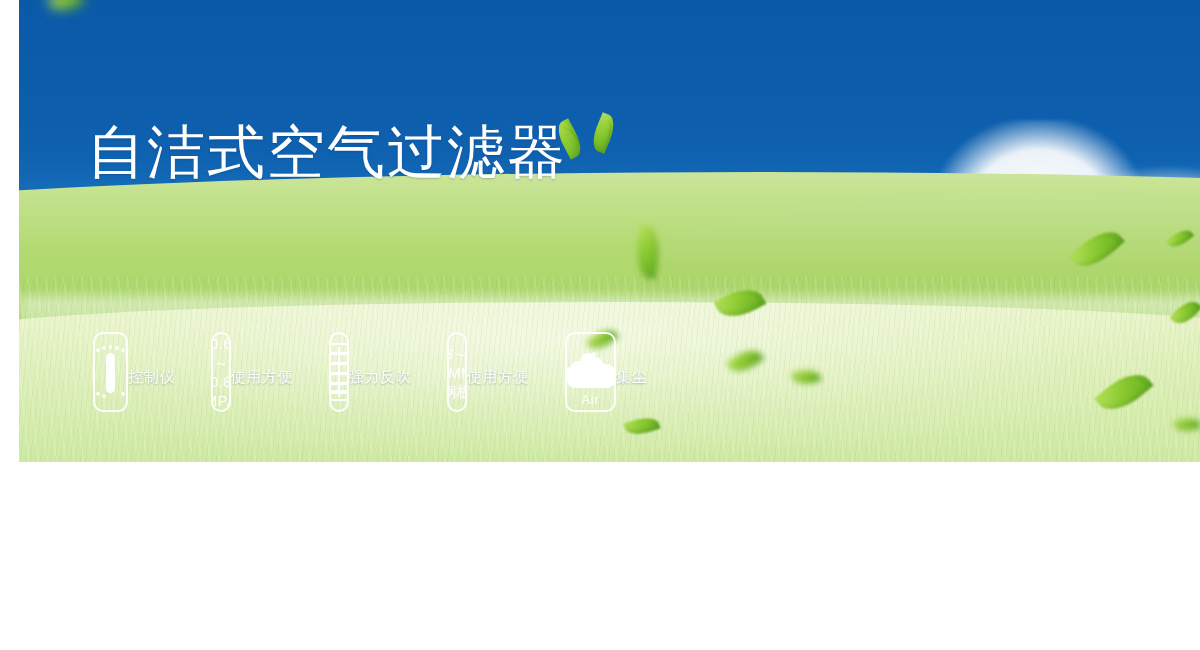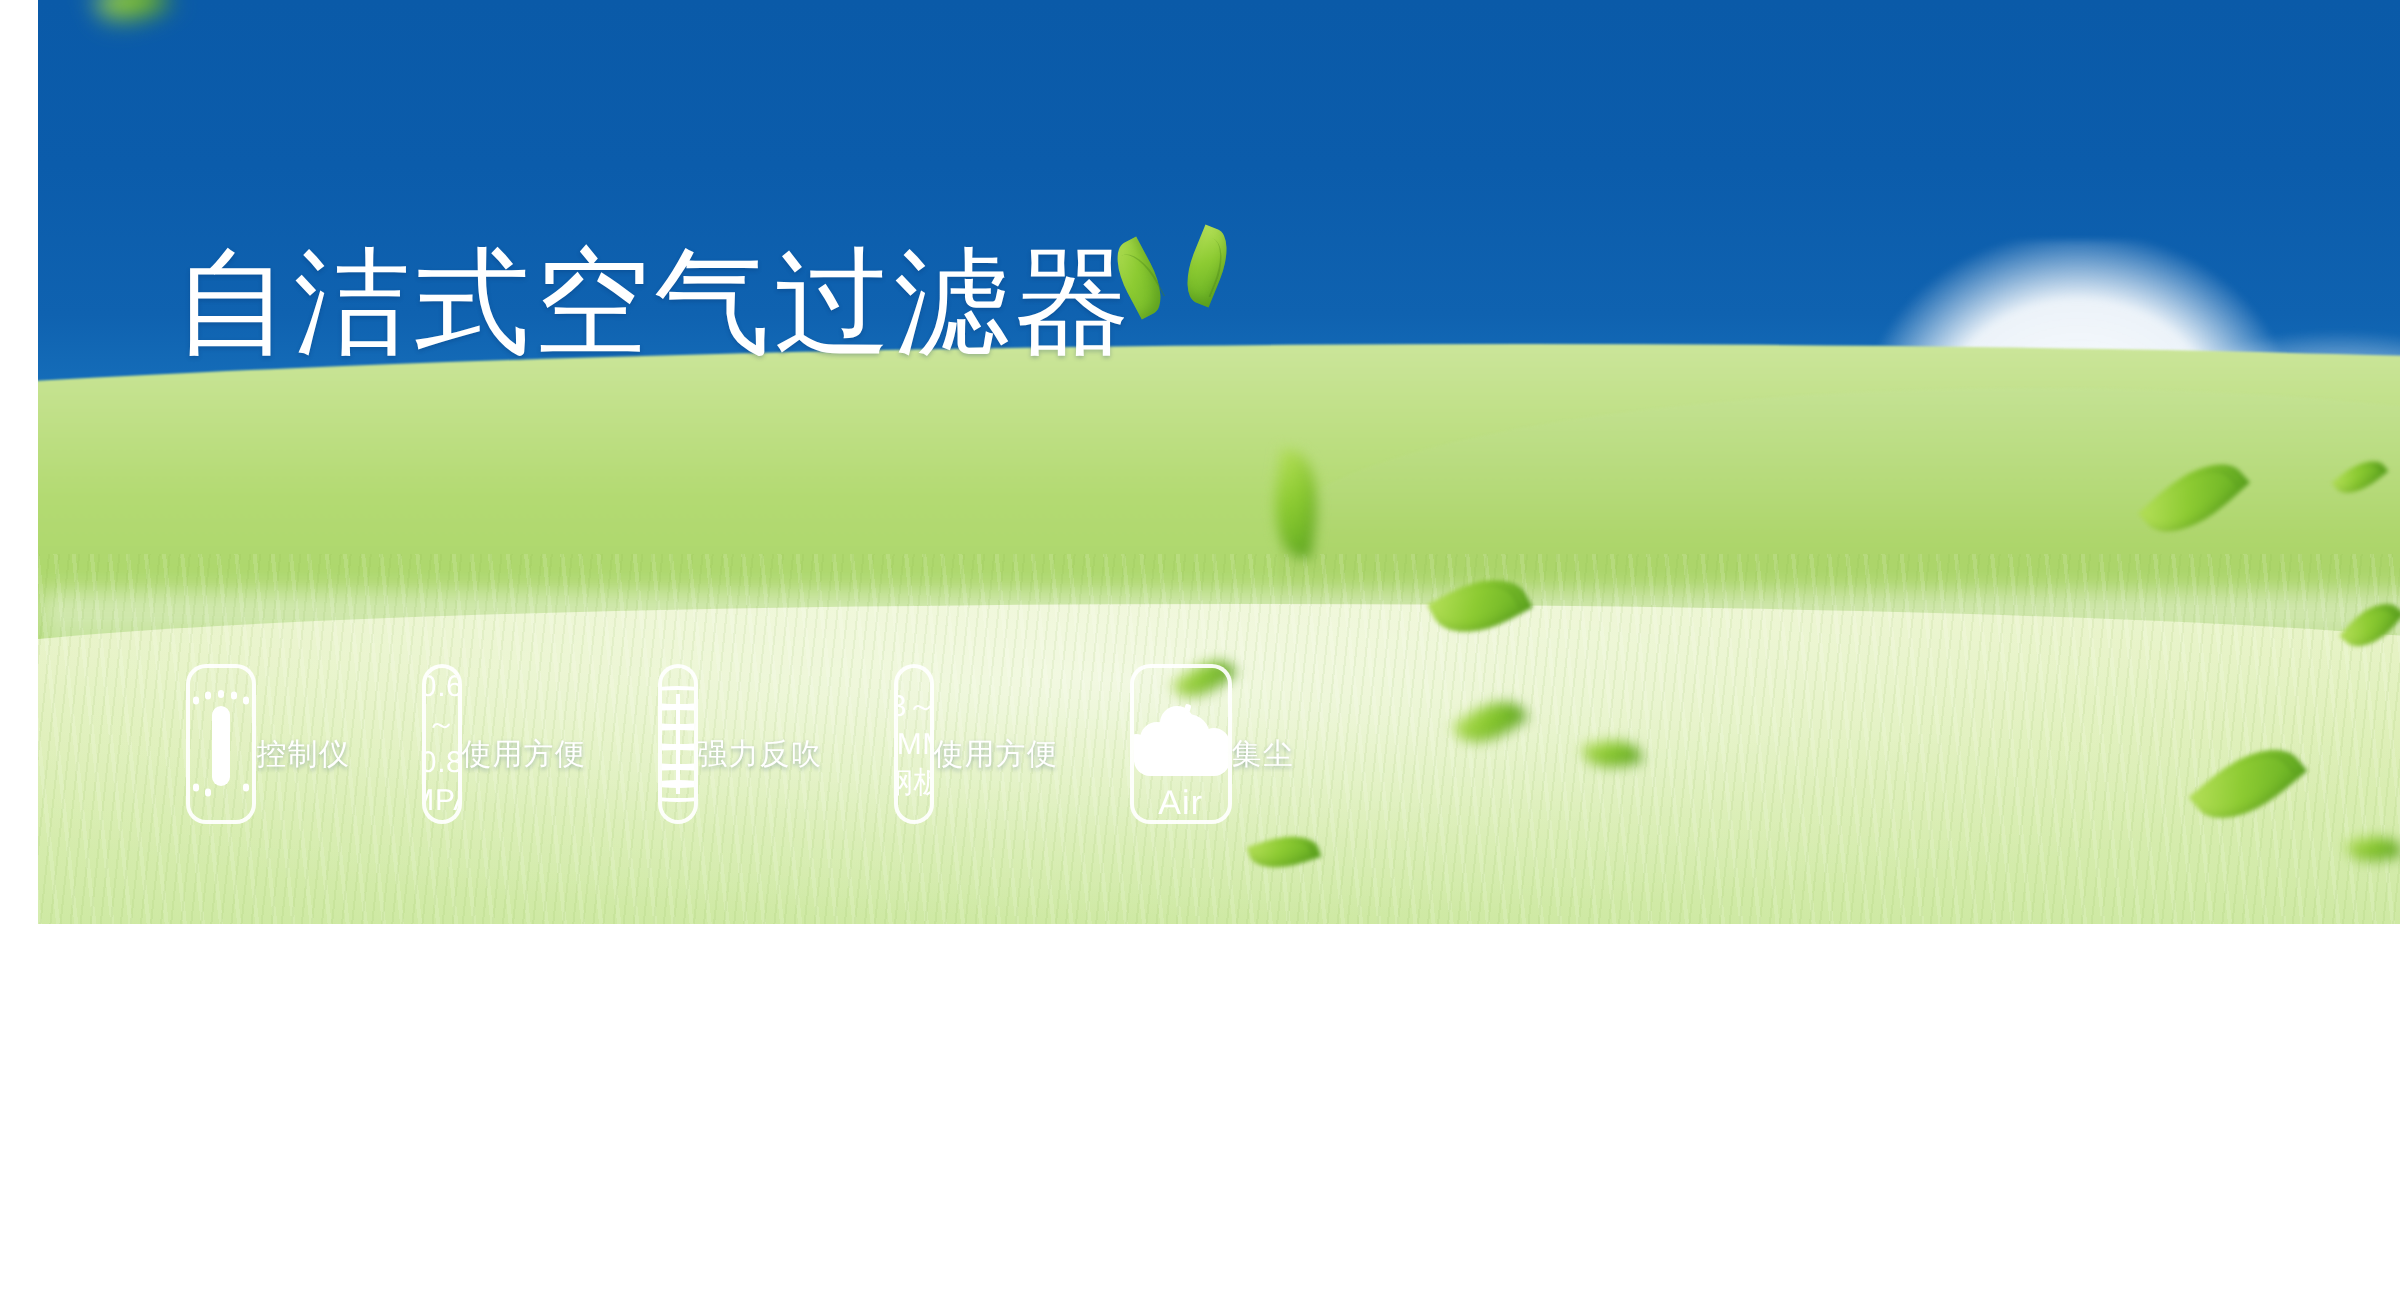--- a/index.html
+++ b/index.html
@@ -424,21 +424,21 @@
     border-radius: 50%;
     background: #ffffff;
     left: 19px; top: 1px;
   }
   .aircloud .ray {
     position: absolute;
     background: #ffffff;
     border-radius: 1px;
   }
   .air-text {
-    font-size: 17px;
+    font-size: 13px;
     margin-top: 2px;
     letter-spacing: .6px;
   }
 </style>
 </head>
 <body>
 
 <div id="banner">
 
   <div class="layer">

